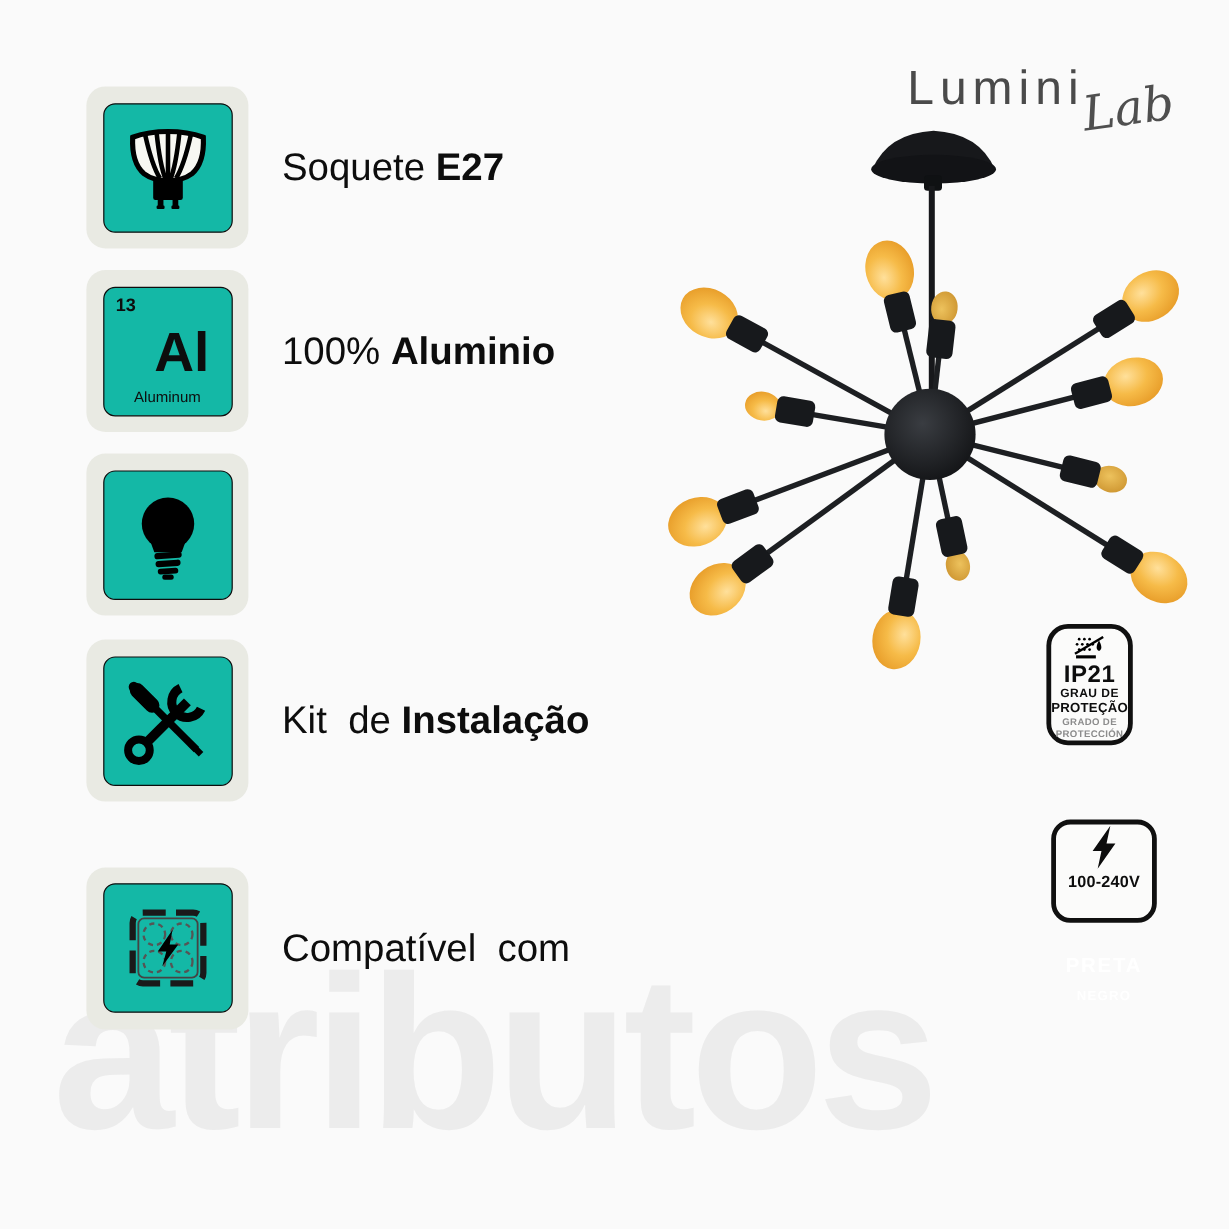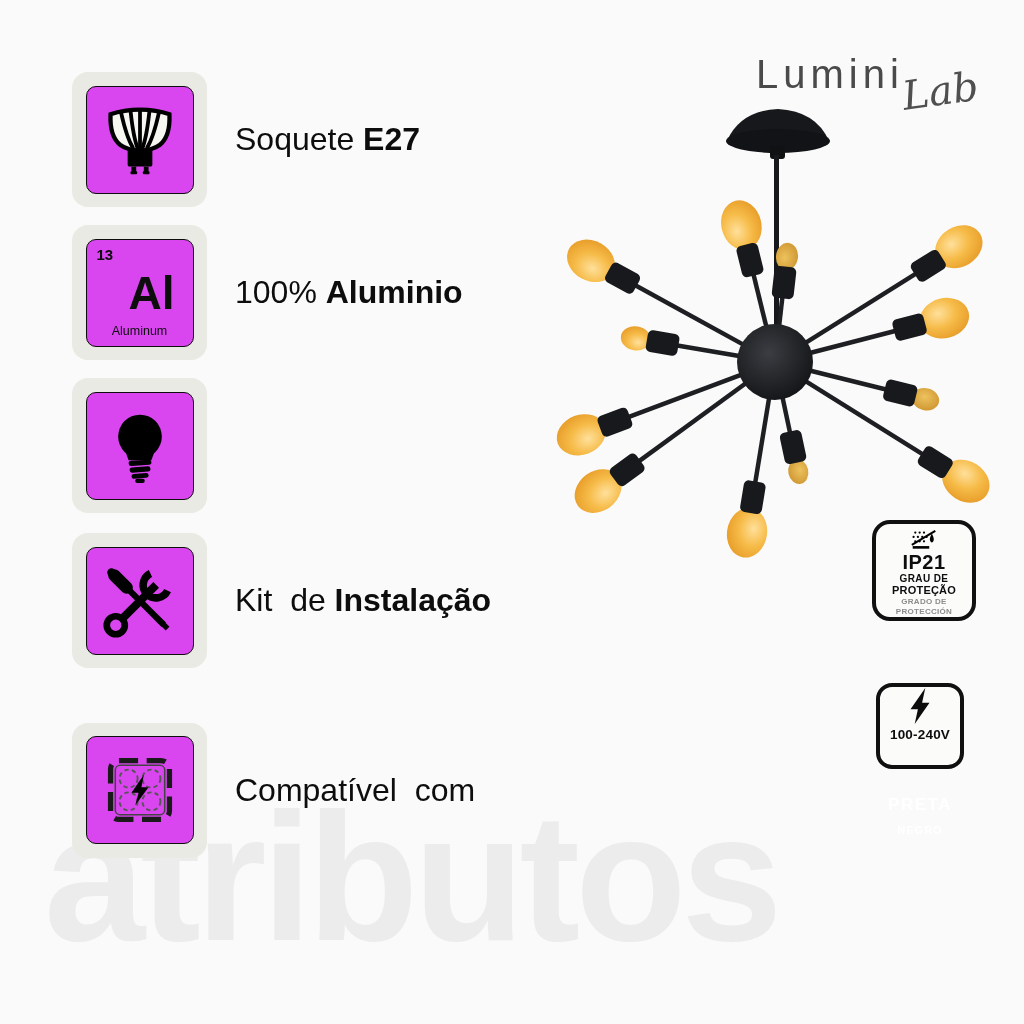--- a/index.html
+++ b/index.html
@@ -22,38 +22,38 @@
     font-family:"DejaVu Serif",serif;font-style:italic;font-size:40px;color:#4f4f4f;
     transform:rotate(-8deg) translateY(16px);margin-left:-4px;display:inline-block;
   }
   
   .row{position:absolute;left:72px;display:flex;align-items:center;z-index:2;}
   .tile{
     width:135px;height:135px;background:#e9eae3;border-radius:16px;
     display:flex;align-items:center;justify-content:center;flex:0 0 auto;
   }
   .tile-inner{
-    width:108px;height:108px;background:#d946ef;border:1.5px solid #0d0d0d;border-radius:10px;
+    width:108px;height:108px;background:#14b8a6;border:1.5px solid #0d0d0d;border-radius:10px;
     display:flex;align-items:center;justify-content:center;position:relative;box-sizing:border-box;
   }
   .label{margin-left:28px;font-size:32px;line-height:1.28;white-space:pre;}
   .b{font-weight:700;}
   .note{font-size:19px;font-weight:400;margin-top:3px;white-space:pre;}
   
   .el-num{position:absolute;left:10px;top:6px;font-size:15px;font-weight:600;}
   .el-sym{position:absolute;left:0;right:0;top:26px;text-align:center;font-size:46px;font-weight:700;padding-left:24px;}
   .el-name{position:absolute;left:0;right:0;bottom:8px;text-align:center;font-size:12.5px;}
   
   .lamp{position:absolute;left:540px;top:95px;z-index:1;}
   
   .badge{
     position:absolute;background:#fbfbfa;border:4px solid #101010;z-index:2;
     display:flex;flex-direction:column;align-items:center;box-sizing:border-box;
   }
-  .badge-ip{left:872px;top:520px;width:104px;height:101px;border-radius:18px;padding-top:6px;}
+  .badge-ip{left:872px;top:520px;width:72px;height:101px;border-radius:18px;padding-top:6px;}
   .ip-code{font-size:20px;font-weight:800;line-height:1;margin-top:1px;letter-spacing:.5px;}
   .ip-pt1{font-size:10px;font-weight:800;line-height:1.15;margin-top:1px;letter-spacing:.4px;}
   .ip-pt2{font-size:11px;font-weight:800;line-height:1.15;letter-spacing:.2px;}
   .ip-es{font-size:8px;font-weight:600;color:#8c8c8c;line-height:1.25;letter-spacing:.3px;}
   .badge-volt{left:876px;top:640px;width:88px;height:86px;border-radius:16px;margin-top:43px;}
   .volt-label{font-size:13.5px;font-weight:800;margin-top:2px;letter-spacing:.2px;}
   
   .variant{position:absolute;left:856px;top:795px;width:128px;text-align:center;color:#ffffff;z-index:1;}
   .variant-main{font-size:17px;font-weight:800;letter-spacing:1.5px;}
   .variant-sub{font-size:11px;font-weight:800;letter-spacing:1px;margin-top:9px;}

